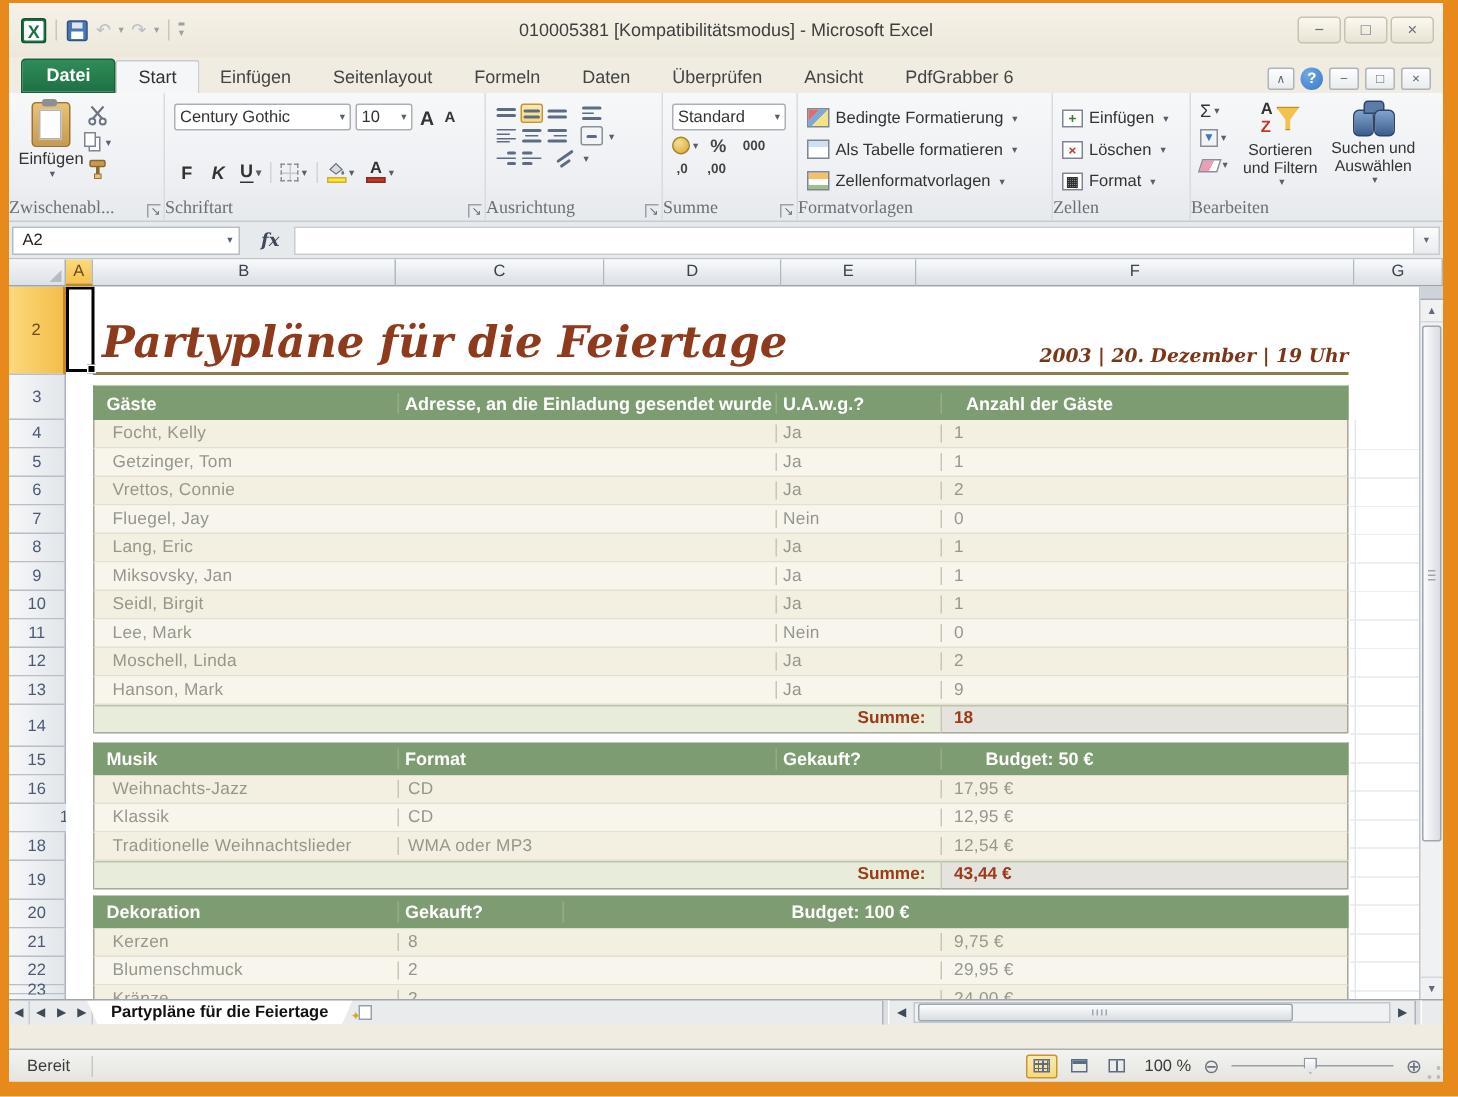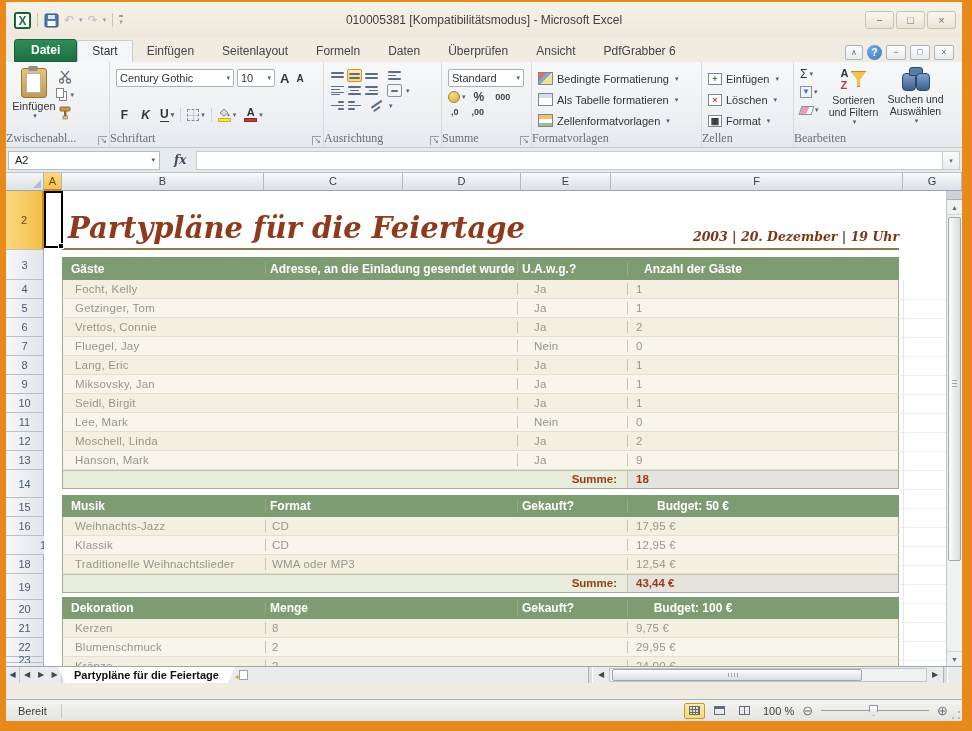--- a/index.html
+++ b/index.html
@@ -126,21 +126,21 @@
   .tc1 { width:202px; } .tc2 { width:252px; } .tc3 { width:110px; } .tc4 { flex:1; }
   .sec-h { background:#7E9C72; height:23px; align-items:center; font-weight:bold; font-size:12px; color:#fff; border-left-color:#7E9C72; border-right-color:#7E9C72; }
   .sec-h.short { height:22px; }
   .sec-h .tc1 { padding-left:8px; }
   .sec-h .tc2, .sec-h .tc3 { padding-left:4px; border-left:1px solid #96AC89; }
   .sec-h .tc4 { text-align:center; padding-right:140px; border-left:1px solid #96AC89; }
   .drow { height:19px; align-items:center; font-size:11.5px; color:#96978C; border-bottom:1px solid #E4E0D1; letter-spacing:0.2px; }
   .drow.odd { background:#F3EFE1; } .drow.even { background:#F8F5EC; }
   .drow .tc1 { padding-left:12px; }
   .drow .tc2 { padding-left:6px; border-left:1px solid #C9C6B6; }
-  .drow .tc3 { padding-left:16px; border-left:1px solid #C9C6B6; }
+  .drow .tc3 { padding-left:4px; border-left:1px solid #C9C6B6; }
   .drow .tc4 { padding-left:8px; border-left:1px solid #C9C6B6; }
   .srow { height:19px; align-items:center; font-size:11.5px; font-weight:bold; color:#9D3A18; }
   .srow .sl { width:564px; background:#E7ECDB; text-align:right; padding-right:10px; border-top:1px solid #BCC6AA; border-bottom:1px solid #A9A89B; height:100%; line-height:17px; }
   .srow .sv { flex:1; background:#E4E3DD; padding-left:8px; border-top:1px solid #BCC6AA; border-bottom:1px solid #A9A89B; border-left:1px solid #C9C6B6; height:100%; line-height:17px; }
 
   .vscroll { width:16px; background:#F0F1F3; border-left:1px solid #C3C7CC; position:relative; }
   .vs-split { height:9px; background:#CED3DA; border-bottom:1px solid #A9AFB8; }
   .vs-btn { height:15px; font-size:7px; color:#5F6B7A; text-align:center; line-height:15px; border-bottom:1px solid #D5D9DE; }
   .vs-thumb { position:absolute; left:1px; right:1px; top:26px; height:344px; background:linear-gradient(90deg,#FDFDFE,#D9DDE2); border:1px solid #9FA6B0; border-radius:2px; }
   .vs-grip { position:absolute; left:3px; right:3px; top:160px; }
@@ -649,21 +649,20 @@
             <div class="tc tc3"></div>
             <div class="tc tc4">12,54 €</div>
           </div>
           <div class="trow srow">
             <div class="sl">Summe:</div>
             <div class="sv">43,44 €</div>
           </div>
           <div class="gap4"></div>
           <div class="trow sec-h short">
             <div class="tc tc1">Dekoration</div>
-            <div class="tc tc2">Menge</div>
             <div class="tc tc3">Gekauft?</div>
             <div class="tc tc4">Budget: 100 €</div>
           </div>
           <div class="trow drow odd">
             <div class="tc tc1">Kerzen</div>
             <div class="tc tc2">8</div>
             <div class="tc tc3"></div>
             <div class="tc tc4">9,75 €</div>
           </div>
           <div class="trow drow even">

